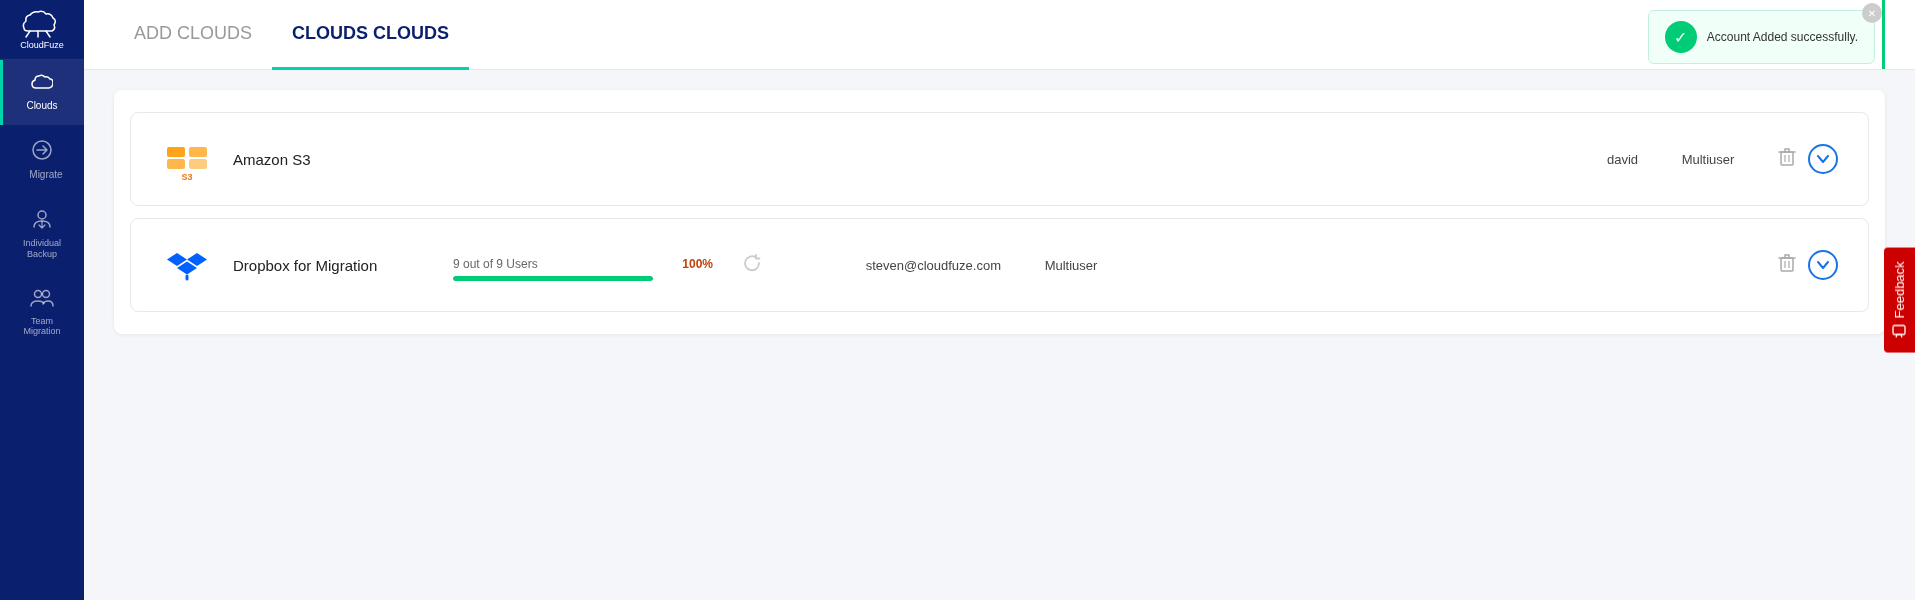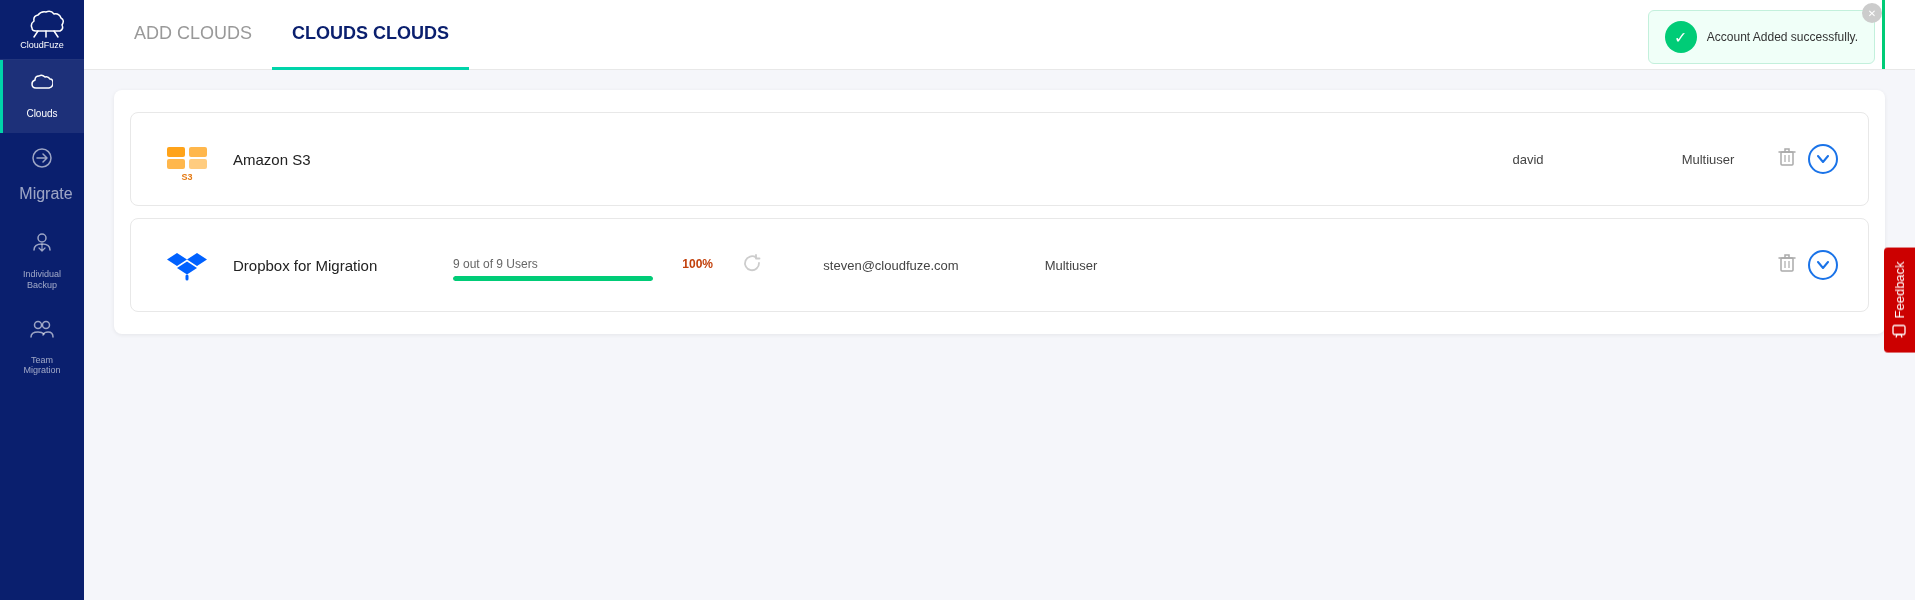--- a/index.html
+++ b/index.html
@@ -27,33 +27,33 @@
     }
     .logo-text {
       color: white;
       font-size: 9px;
       text-align: center;
       margin-top: 2px;
     }
     .logo-wrapper {
       display: flex;
       flex-direction: column;
-      align-items: flex-end;
+      align-items: flex-start;
     }
     .sidebar-item {
       display: flex;
       flex-direction: column;
       align-items: center;
       justify-content: center;
       width: 84px;
       padding: 14px 0;
       cursor: pointer;
       color: rgba(255,255,255,0.6);
       font-size: 10px;
-      gap: 11px;
+      gap: 3px;
       position: relative;
     }
     .sidebar-item.active {
       color: #ffffff;
       background: rgba(255,255,255,0.08);
     }
     .sidebar-item.active::left {
       content: '';
     }
     .sidebar-item .icon {
@@ -266,21 +266,21 @@
     .refresh-icon {
       color: #aaa;
       font-size: 18px;
       margin-left: 10px;
       cursor: pointer;
     }
     .cloud-email {
       min-width: 220px;
       font-size: 13px;
       color: #444;
-      text-align: center;
+      text-align: right;
     }
     .cloud-type {
       min-width: 100px;
       text-align: center;
       font-size: 13px;
       color: #444;
     }
     .cloud-actions {
       display: flex;
       align-items: center;
@@ -355,21 +355,21 @@
     <span style="color:white;font-size:10px;">Clouds</span>
   </div>
 
   <div class="sidebar-item">
     <span class="icon">
       <svg width="22" height="22" viewBox="0 0 22 22" fill="none">
         <circle cx="11" cy="11" r="9" stroke="rgba(255,255,255,0.6)" stroke-width="1.5"></circle>
         <path d="M6 11 L16 11 M12 7 L16 11 L12 15" stroke="rgba(255,255,255,0.6)" stroke-width="1.5" stroke-linecap="round" stroke-linejoin="round"></path>
       </svg>
     </span>
-    <span style="color:rgba(255,255,255,0.6);font-size:16px;margin-left:8px;">Migrate</span>
+    <span style="color:rgba(255,255,255,0.6);font-size:10px;margin-left:8px;">Migrate</span>
   </div>
 
   <div class="sidebar-item">
     <span class="icon">
       <svg width="22" height="22" viewBox="0 0 22 22" fill="none">
         <circle cx="11" cy="7" r="4" stroke="rgba(255,255,255,0.6)" stroke-width="1.5"></circle>
         <path d="M3 19 Q3 13 11 13 Q19 13 19 19" stroke="rgba(255,255,255,0.6)" stroke-width="1.5" stroke-linecap="round"></path>
         <path d="M11 13 L11 20 M8 17 L11 20 L14 17" stroke="rgba(255,255,255,0.6)" stroke-width="1.2" stroke-linecap="round" stroke-linejoin="round"></path>
       </svg>
     </span>

